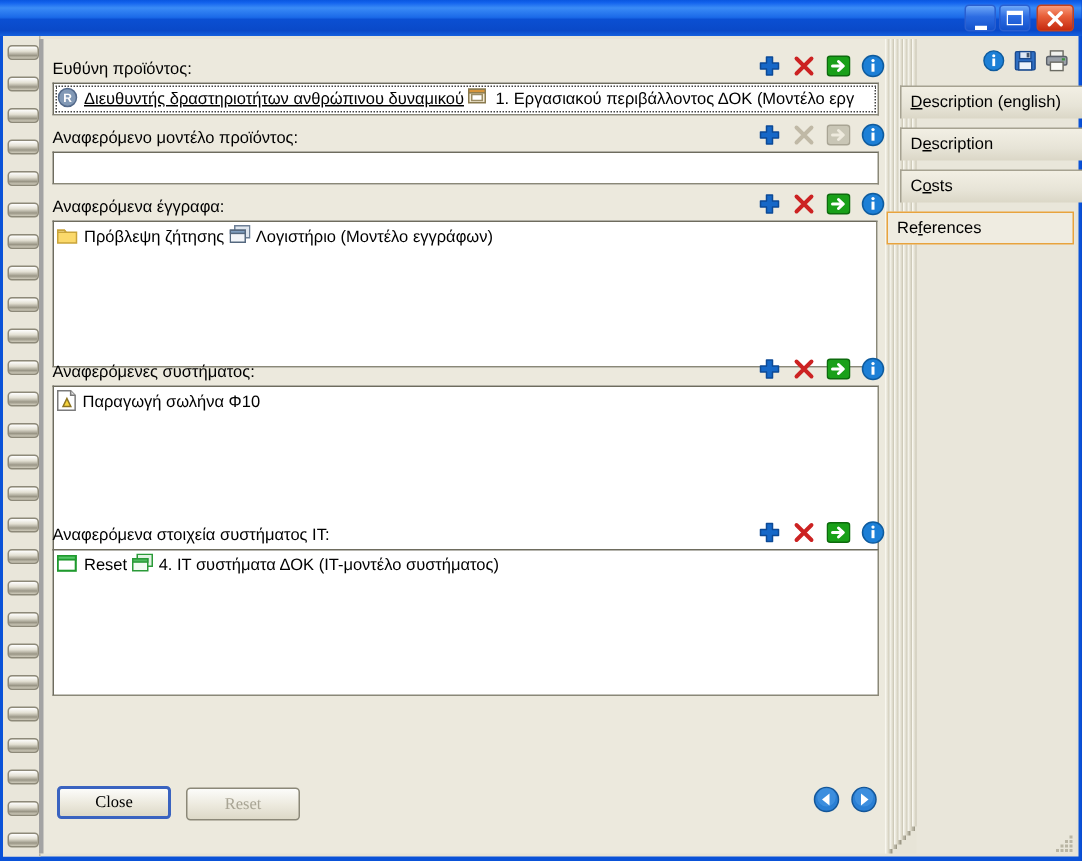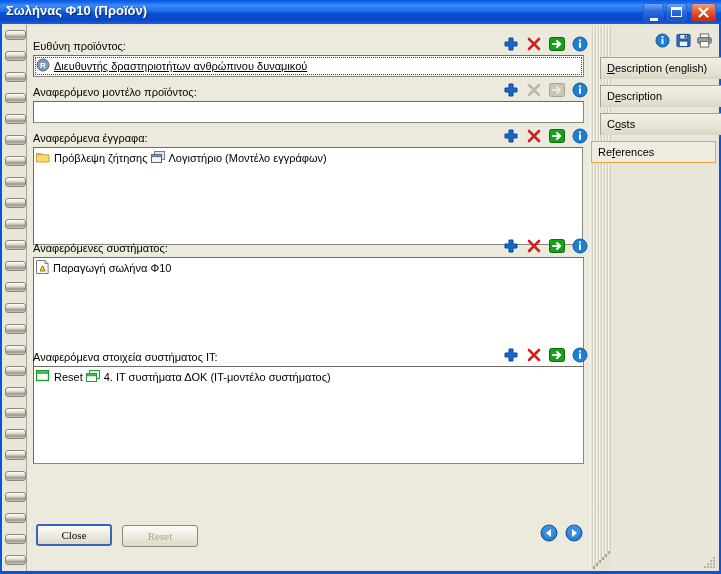--- a/index.html
+++ b/index.html
@@ -67,21 +67,21 @@
     width: 19px; height: 8px;
     background: linear-gradient(to bottom,#ffffff 0%,#e3e0d3 40%,#9a9686 75%,#cfcbbb 100%);
     border: 1px solid #8d8979;
     border-radius: 3px;
   }
   
   #sheet {
     position: absolute; left: 24px; top: 2px;
     width: 564px; height: 543px;
     background: #ece9dd;
-    border-left: 1px solid #a3a3a3;
+    border-left: 3px solid #a3a3a3;
   }
   .sec-label {
     position: absolute;
     font-size: 11px; color: #000;
     white-space: nowrap;
   }
   .list-box {
     position: absolute;
     background: #ffffff;
     border: 1px solid #8a8878;
@@ -166,21 +166,20 @@
   
   #grip { position: absolute; right: 3px; bottom: 2px; width: 13px; height: 13px; }
   .gd { position: absolute; width: 2px; height: 2px; background: #b9b5a4; }
 </style>
 </head>
 <body>
 
 <div id="window">
 
   <div id="titlebar">
-    <div id="title-text">Σωλήνας Φ10 (Προϊόν)</div>
     <div class="winbtn" id="btn-min">
       <span class="wb-glyph">
         <svg width="8" height="3" viewBox="0 0 8 3">
             <rect x="0" y="0" width="8" height="3" fill="#fff"></rect>
           </svg>
       </span>
     </div>
     <div class="winbtn" id="btn-max">
       <span class="wb-glyph">
         <svg width="11" height="10" viewBox="0 0 11 10" style="margin-top:3px">
@@ -262,20 +261,30 @@
           <span class="chip">
             <span class="icn">
               <svg width="14" height="14" viewBox="0 0 14 14">
                   <circle cx="7" cy="7" r="6" fill="#7e97b8" stroke="#4c6party"></circle>
                   <circle cx="7" cy="7" r="6" fill="#8299b6" stroke="#53698a"></circle>
                   <text x="7" y="10.3" font-size="8" font-family="Liberation Sans" font-weight="bold" fill="#ffffff" text-anchor="middle">R</text>
                 </svg>
             </span>
             <span class="lbl ul">Διευθυντής δραστηριοτήτων ανθρώπινου δυναμικού</span>
           </span>
+          <span class="chip">
+            <span class="icn">
+              <svg width="14" height="13" viewBox="0 0 14 13">
+                  <rect x="0.5" y="1.5" width="11" height="9" fill="#f3ead3" stroke="#8a7a4e"></rect>
+                  <rect x="0.5" y="1.5" width="11" height="2.4" fill="#d8953a" stroke="#8a7a4e"></rect>
+                  <rect x="2.5" y="5" width="7" height="4" fill="#ffffff" stroke="#9b8c63"></rect>
+                </svg>
+            </span>
+            <span class="lbl">1. Εργασιακού περιβάλλοντος ΔΟΚ (Μοντέλο εργ</span>
+          </span>
         </div>
       </div>
 
       <div class="sec-label" style="left:6px;top:60px;">Αναφερόμενο μοντέλο προϊόντος:</div>
       <div class="tools" style="left:476px;top:56px;">
         <span class="tb">
           <svg width="16" height="16" viewBox="0 0 16 16">
               <path d="M6 2h4v4h4v4h-4v4H6v-4H2V6h4z" fill="#1668c8" stroke="#0d4a96" stroke-width="1" stroke-linejoin="round"></path>
             </svg>
         </span>

